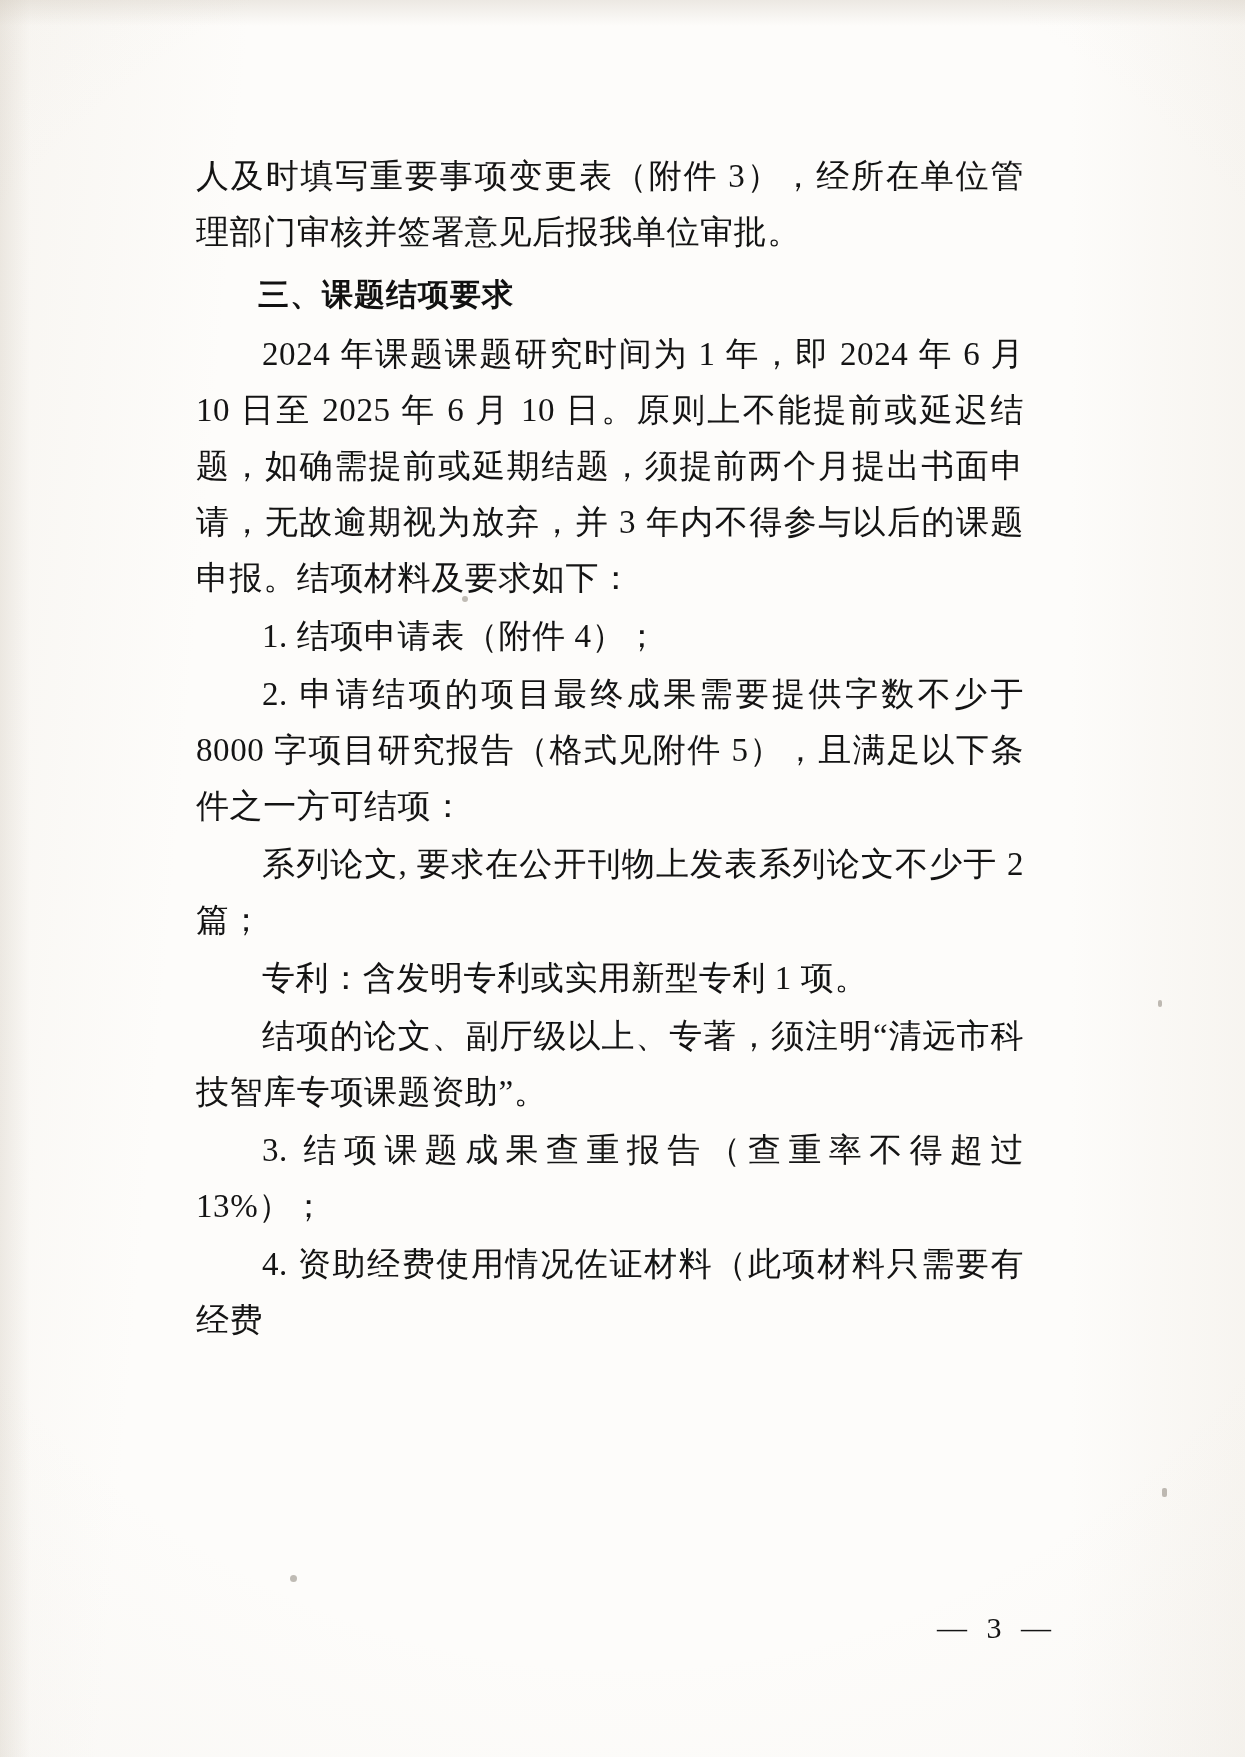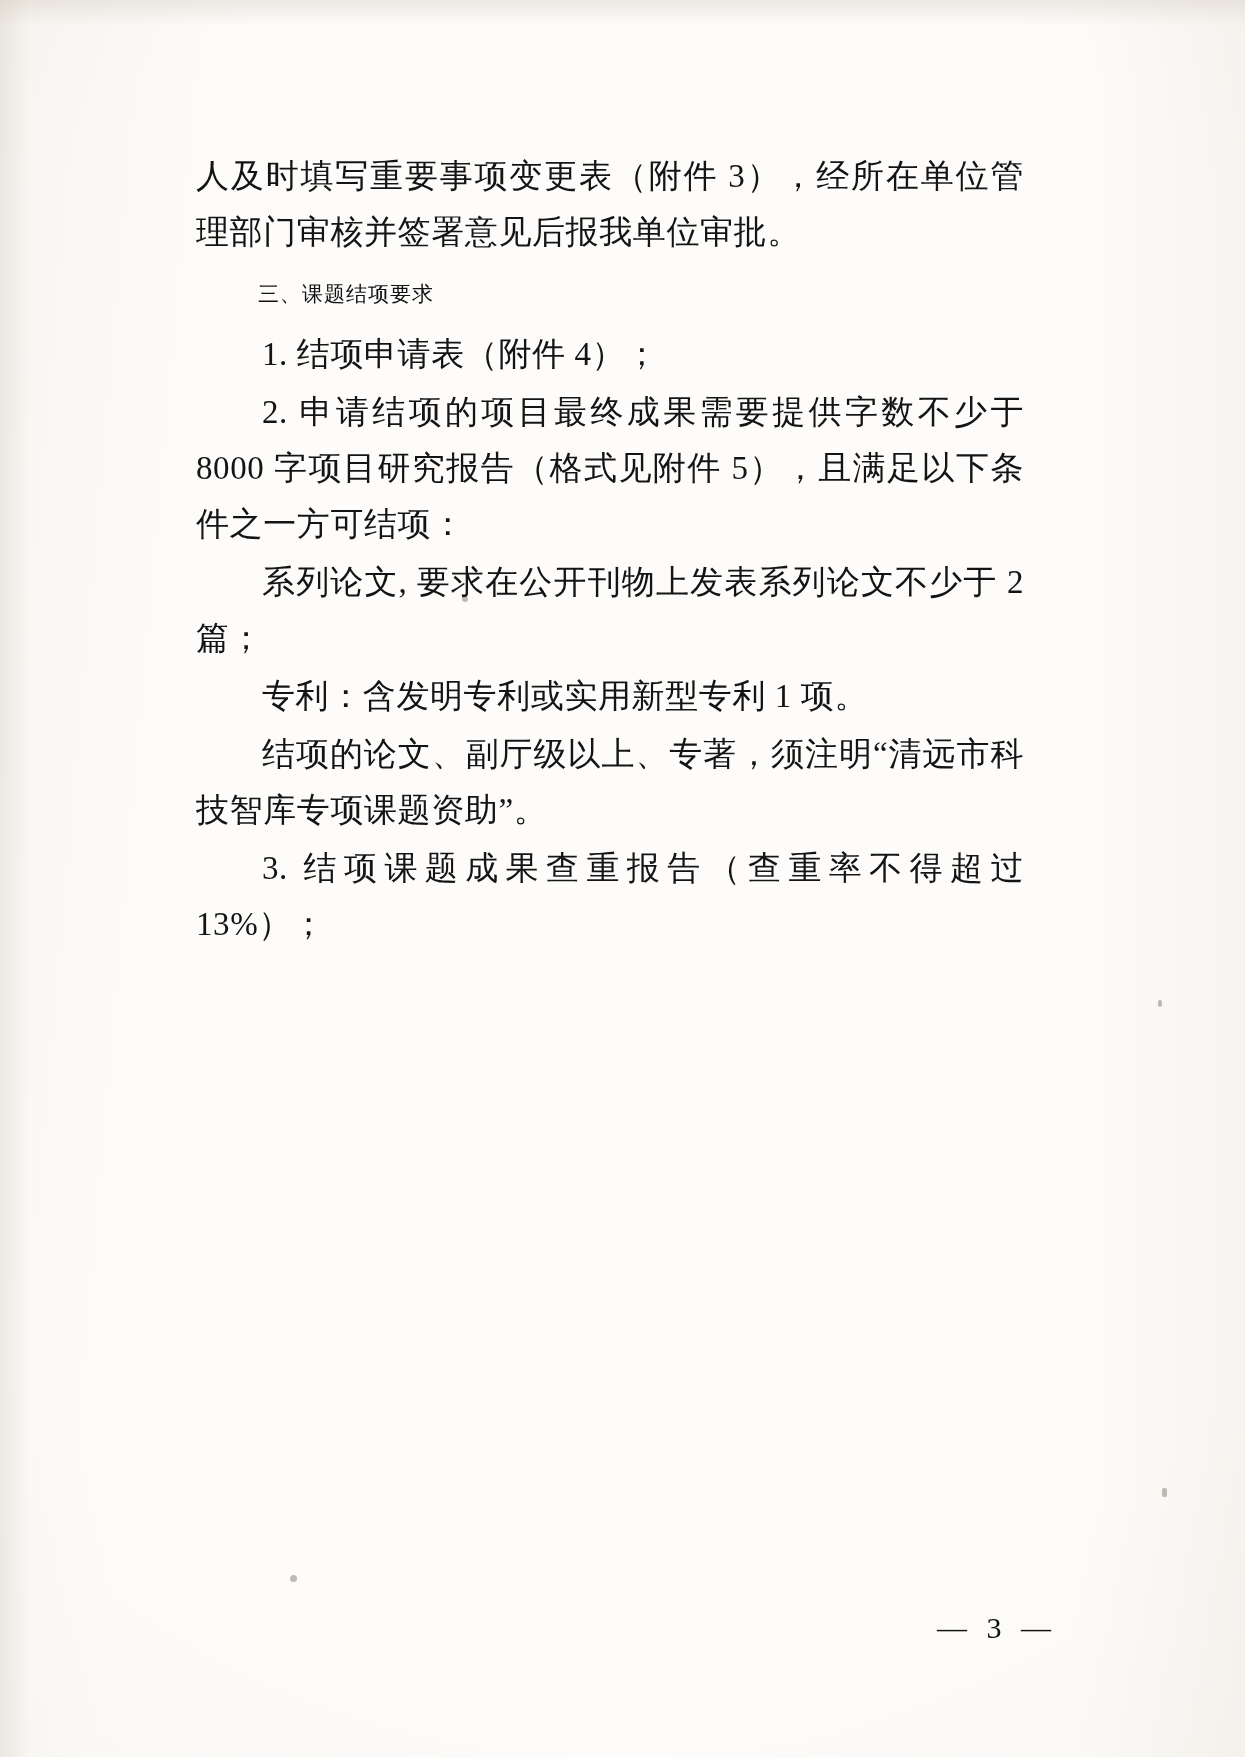--- a/index.html
+++ b/index.html
@@ -57,22 +57,22 @@
     text-align: justify;
     text-justify: inter-ideograph;
     margin: 0 12px 2px 0;
     color: #141414;
   }
   .indent {
     text-indent: 66px;
   }
   .heading {
     font-family: "DejaVu Sans", sans-serif;
-    font-weight: normal;
-    font-size: 21px;
+    font-weight: bold;
+    font-size: 31px;
     line-height: 56px;
     letter-spacing: 1px;
     margin: 6px 0 4px 0;
     text-indent: 62px;
     color: #111111;
   }
   .page-number {
     position: absolute;
     right: 188px;
     bottom: 112px;
@@ -97,22 +97,24 @@
   <div class="scan-edge-left"></div>
 
   <span class="speck" style="left:462px; top:596px; width:6px; height:6px;"></span>
   <span class="speck" style="left:290px; top:1575px; width:7px; height:7px;"></span>
   <span class="speck" style="left:1162px; top:1488px; width:5px; height:9px; border-radius:2px;"></span>
   <span class="speck" style="left:1158px; top:1000px; width:4px; height:7px; border-radius:2px;"></span>
 
   <div class="content">
     <p class="para">人及时填写重要事项变更表（附件 3），经所在单位管理部门审核并签署意见后报我单位审批。</p>
     <p class="heading">三、课题结项要求</p>
+    <p class="para indent">2024 年课题课题研究时间为 1 年，即 2024 年 6 月 10 日至 2025 年 6 月 10 日。原则上不能提前或延迟结题，如确需提前或延期结题，须提前两个月提出书面申请，无故逾期视为放弃，并 3 年内不得参与以后的课题申报。结项材料及要求如下：</p>
     <p class="para indent">1. 结项申请表（附件 4）；</p>
     <p class="para indent">2. 申请结项的项目最终成果需要提供字数不少于 8000 字项目研究报告（格式见附件 5），且满足以下条件之一方可结项：</p>
     <p class="para indent">系列论文, 要求在公开刊物上发表系列论文不少于 2 篇；</p>
     <p class="para indent">专利：含发明专利或实用新型专利 1 项。</p>
     <p class="para indent">结项的论文、副厅级以上、专著，须注明“清远市科技智库专项课题资助”。</p>
     <p class="para indent">3. 结项课题成果查重报告（查重率不得超过 13%）；</p>
+    <p class="para indent">4. 资助经费使用情况佐证材料（此项材料只需要有经费</p>
   </div>
 
   <div class="page-number">— 3 —</div>
 </div>
 
 </body></html>

